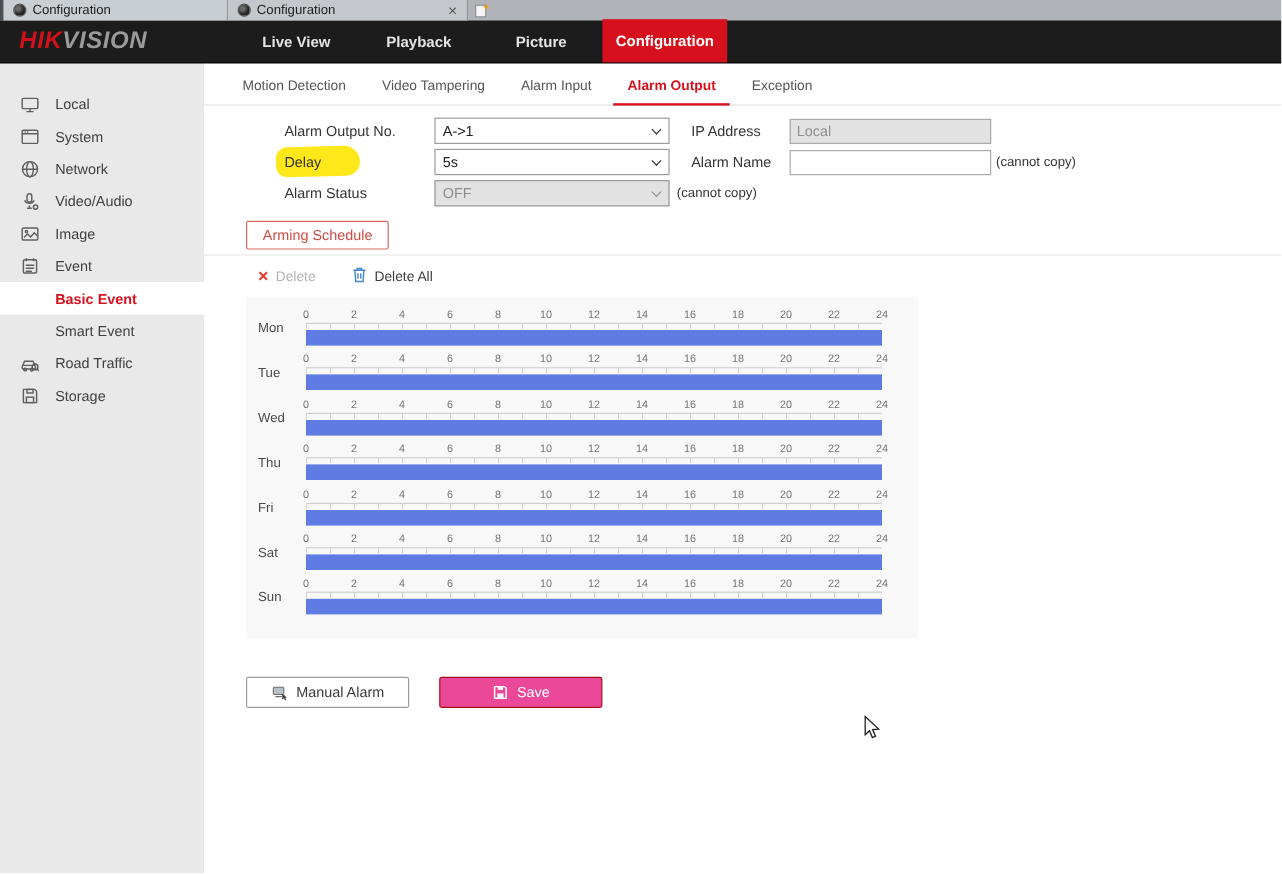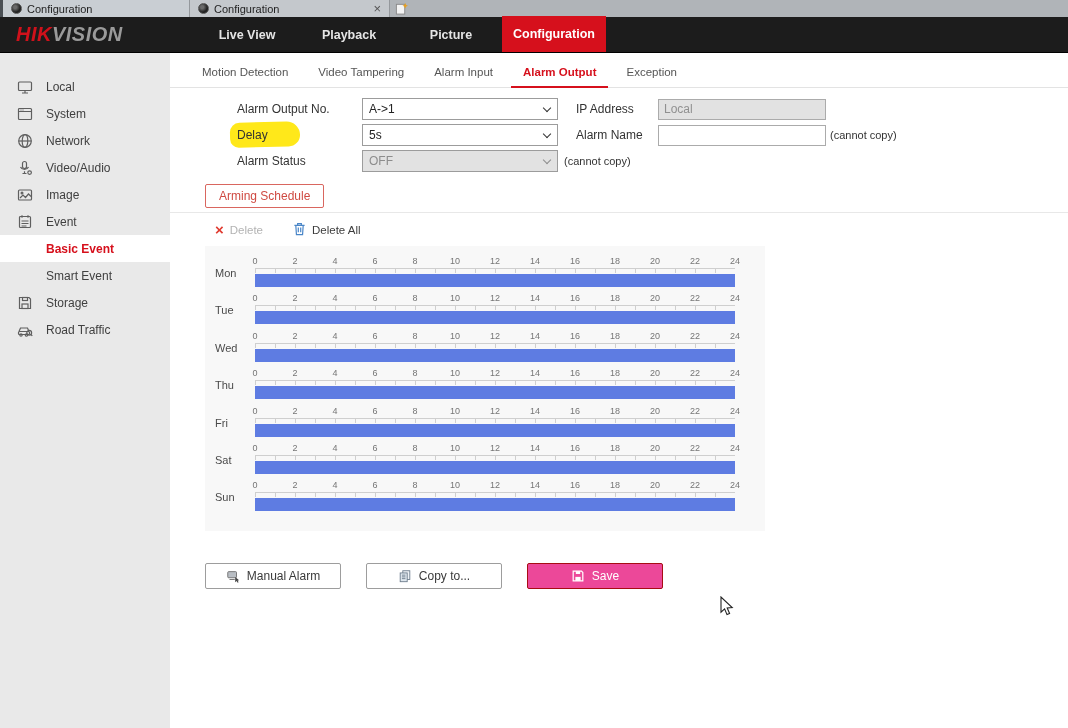--- a/index.html
+++ b/index.html
@@ -169,36 +169,36 @@
         <span class="lbl">Event</span>
       </div>
       <div class="side-item sub active">
         <span class="lbl">Basic Event</span>
       </div>
       <div class="side-item sub">
         <span class="lbl">Smart Event</span>
       </div>
       <div class="side-item">
         <span class="ic"><svg viewBox="0 0 16 16">
-              <path d="M2.5 2.5h9.5l1.5 1.5v9.5h-11z"></path>
-              <rect x="5" y="9" width="6" height="4.5"></rect>
-              <rect x="5.5" y="2.5" width="5" height="3"></rect>
-            </svg></span>
-        <span class="lbl">Storage</span>
-      </div>
-      <div class="side-item">
-        <span class="ic"><svg viewBox="0 0 16 16">
               <path d="M2 9.5 3.5 6h7L12 9.5"></path>
               <rect x="1.5" y="9.5" width="11" height="3" rx="1"></rect>
               <circle cx="4" cy="13" r="1.2"></circle>
               <circle cx="9.5" cy="13" r="1.2"></circle>
               <circle cx="12.2" cy="10.8" r="2.4"></circle>
               <path d="M13.9 12.5l1.4 1.4"></path>
             </svg></span>
         <span class="lbl">Road Traffic</span>
+      </div>
+      <div class="side-item">
+        <span class="ic"><svg viewBox="0 0 16 16">
+              <path d="M2.5 2.5h9.5l1.5 1.5v9.5h-11z"></path>
+              <rect x="5" y="9" width="6" height="4.5"></rect>
+              <rect x="5.5" y="2.5" width="5" height="3"></rect>
+            </svg></span>
+        <span class="lbl">Storage</span>
       </div>
     </div>
 
     <div class="main">
 
       <div class="tabs-row">
         <div class="ctab">Motion Detection</div>
         <div class="ctab">Video Tampering</div>
         <div class="ctab">Alarm Input</div>
         <div class="ctab active">Alarm Output</div>
@@ -410,28 +410,20 @@
 
       <div class="footer-row">
         <div class="btn">
           <svg viewBox="0 0 16 16">
               <rect x="2" y="3" width="10" height="7" rx="1" fill="#b9bec4" stroke="#6a6a6a"></rect>
               <path d="M4 12h6" stroke="#6a6a6a" fill="none"></path>
               <path d="M10.5 9 L10.5 15 L12.2 13.6 L13.3 15.6 L14.4 15 L13.3 13 L15 12.8 Z" fill="#444" stroke="none"></path>
             </svg>
           <span>Manual Alarm</span>
         </div>
-        <div class="btn">
-          <svg viewBox="0 0 16 16">
-              <rect x="5.5" y="2" width="8" height="10" fill="#eef2f6" stroke="#6a7a8a"></rect>
-              <rect x="2.5" y="4.5" width="8" height="10" fill="#dfe7ee" stroke="#6a7a8a"></rect>
-              <path d="M4.5 7h4M4.5 9h4M4.5 11h4" stroke="#6a7a8a"></path>
-            </svg>
-          <span>Copy to...</span>
-        </div>
         <div class="btn btn-save">
           <svg viewBox="0 0 16 16">
               <path d="M2.5 2.5h9.5l1.5 1.5v9.5h-11z" fill="none" stroke="#fff" stroke-width="1.4"></path>
               <rect x="5" y="9" width="6" height="4.5" fill="#fff" stroke="none"></rect>
               <rect x="5.5" y="2.5" width="5" height="3.2" fill="#fff" stroke="none"></rect>
             </svg>
           <span>Save</span>
         </div>
       </div>
 

